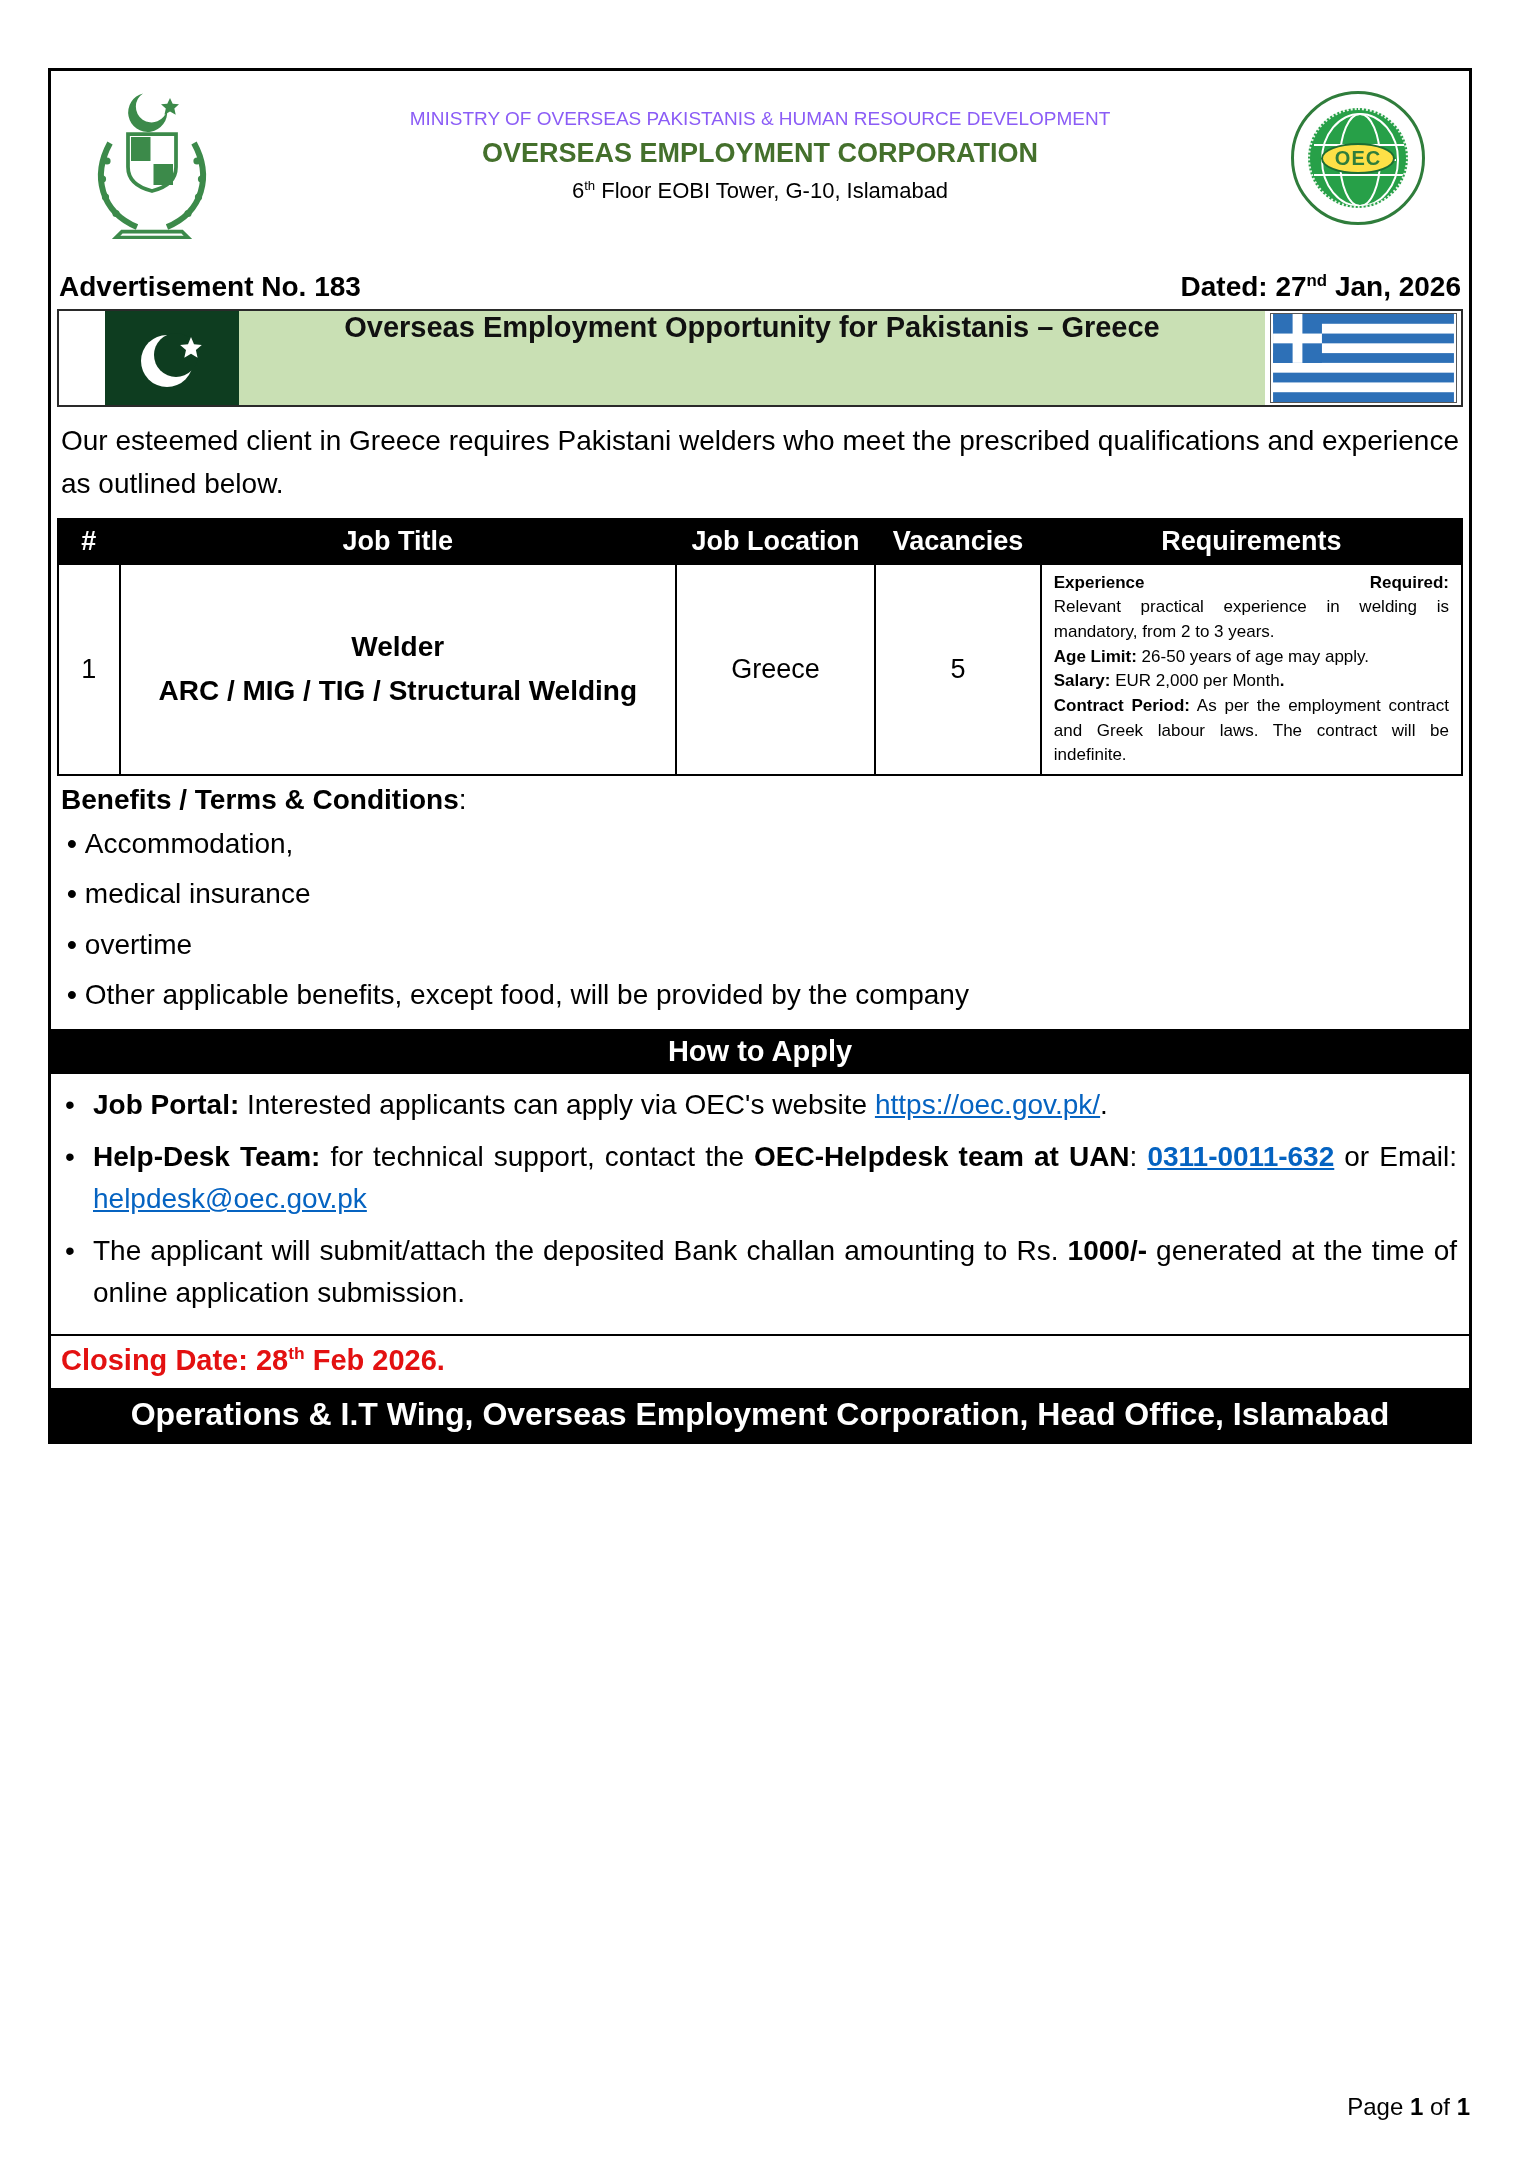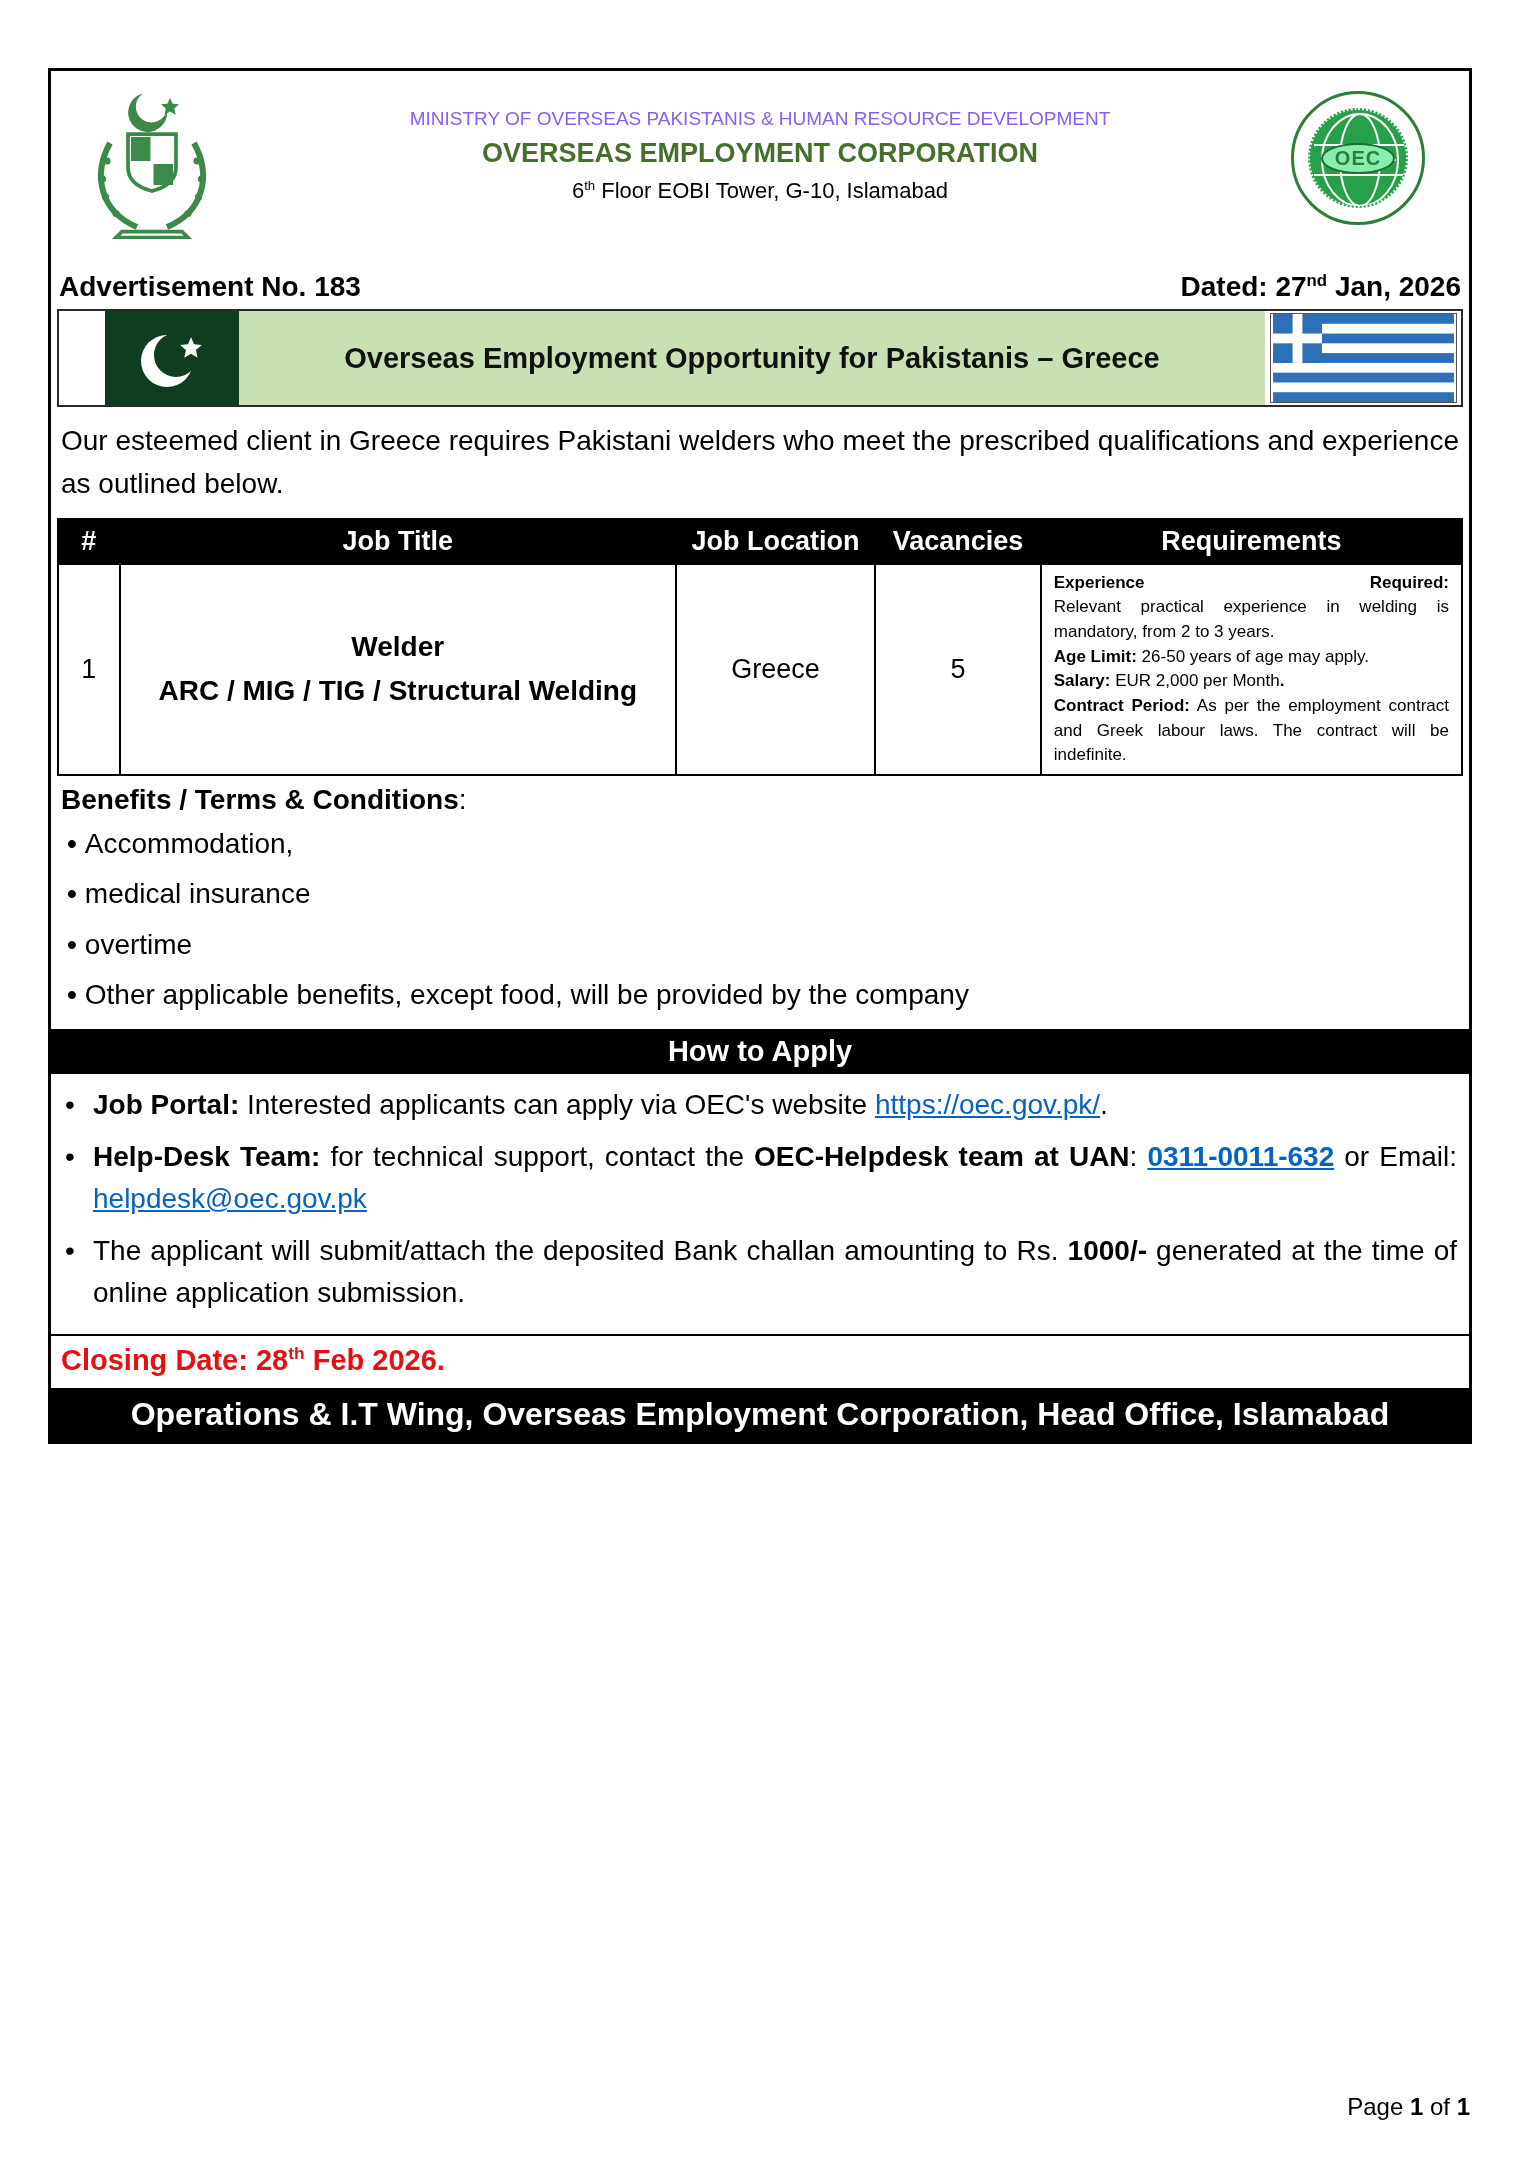--- a/index.html
+++ b/index.html
@@ -5,36 +5,36 @@
   html,body{margin:0;padding:0;background:#ffffff;}
   body{width:1527px;height:2160px;position:relative;font-family:"Liberation Sans",sans-serif;color:#000;}
   .page{position:absolute;inset:0;}
   .doc{position:absolute;left:48px;top:68px;width:1424px;border:3px solid #000;background:#fff;box-sizing:border-box;}
 
   
   .doc-header{position:relative;height:200px;padding-top:16px;box-sizing:border-box;}
   .emblem-wrap{position:absolute;left:26px;top:18px;width:150px;height:150px;}
   .oec-wrap{position:absolute;right:44px;top:20px;width:128px;height:128px;border:3px solid #2F7D3B;border-radius:50%;background:#fff;display:flex;align-items:center;justify-content:center;}
   .oec-inner{width:100px;height:100px;border-radius:50%;background:#27A048;position:relative;display:flex;align-items:center;justify-content:center;overflow:hidden;border:2px dotted #e8f5e9;box-sizing:border-box;}
-  .oec-oval{background:#86efac;border:2px solid #1c6e33;border-radius:50%;padding:2px 12px;font-weight:bold;color:#2F7D3B;font-size:20px;letter-spacing:1px;z-index:2;}
+  .oec-oval{background:#fde047;border:2px solid #1c6e33;border-radius:50%;padding:2px 12px;font-weight:bold;color:#2F7D3B;font-size:20px;letter-spacing:1px;z-index:2;}
   .oec-grid{position:absolute;inset:0;z-index:1;}
   .hdr-center{text-align:center;line-height:1.28;}
   .gov-title{color:#44702C;font-weight:bold;font-size:28px;text-decoration:underline;text-underline-offset:5px;}
   .ministry{color:#8b5cf6;font-size:19px;margin-top:20px;}
   .corp{color:#44702C;font-weight:bold;font-size:27px;margin-top:5px;}
   .address{color:#000;font-size:22px;margin-top:6px;}
   sup{font-size:60%;vertical-align:super;line-height:0;}
 
   .ad-row{display:flex;justify-content:space-between;align-items:flex-end;padding:0 8px 6px 8px;font-weight:bold;font-size:28px;}
 
   
   .banner-row{margin:0 6px;height:98px;border:2px solid #2a2a2a;display:flex;align-items:stretch;background:#fff;box-sizing:border-box;}
   .pak-hoist{width:46px;background:#fff;}
   .pak-flag{width:134px;background:#0E3D20;position:relative;}
-  .banner-mid{flex:1;background:#C9E0B4;display:flex;align-items:center;justify-content:center;}
+  .banner-mid{flex:1;background:#C9E0B4;display:flex;justify-content:center;}
   .banner-title{font-weight:bold;font-size:29px;color:#111;}
   .greece-cell{width:196px;display:flex;align-items:center;justify-content:center;background:#fff;}
   .greece-cell svg{border:1px solid #555;}
 
   
   .intro{padding:12px 10px 8px 10px;font-size:28px;line-height:1.55;text-align:justify;}
 
   
   table.jobs{border-collapse:collapse;width:calc(100% - 12px);margin:4px 6px 0 6px;}
   table.jobs th,table.jobs td{border:2px solid #000;box-sizing:border-box;}

